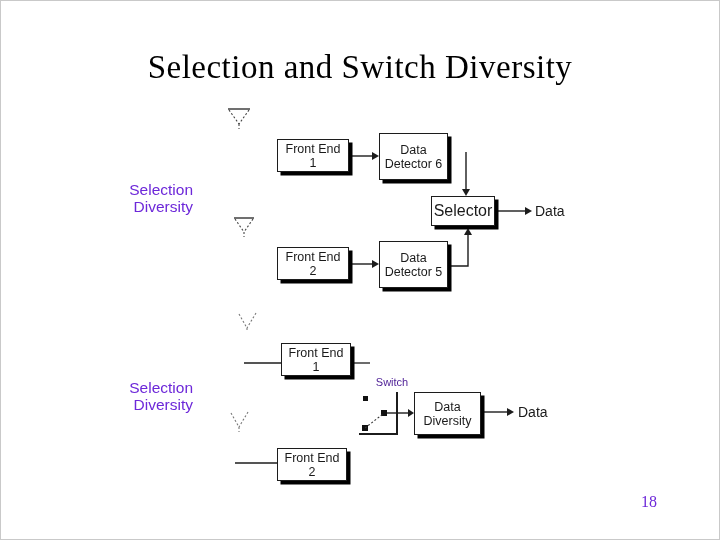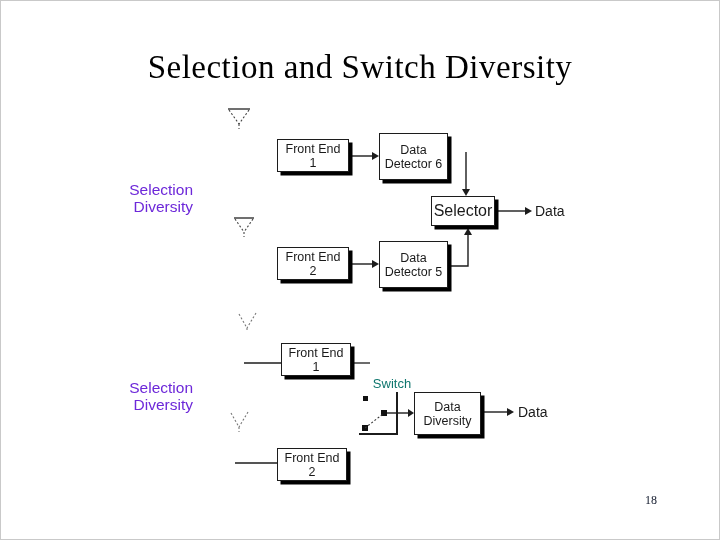--- a/index.html
+++ b/index.html
@@ -28,31 +28,31 @@
   .box-fe1b  { left:280px; top:342px; width:68px; height:31px; }
   .box-fe2b  { left:276px; top:447px; width:68px; height:31px; }
   .box-ddb   { left:413px; top:391px; width:65px; height:41px; }
   .side-label {
     position:absolute; z-index:2; width:100px; text-align:right;
     font-size:15.5px; line-height:16.5px; color:#6d28d9;
   }
   .label-selection { left:92px; top:181px; }
   .label-switched  { left:92px; top:379px; }
   .small-label {
-    position:absolute; z-index:2; font-size:13px; color:#0f766e;
+    position:absolute; z-index:2; font-size:11px; color:#4c1d95;
   }
   .label-switch { left:362px; top:375px; width:58px; text-align:center; }
   .data-label {
     position:absolute; z-index:2; font-size:14px; color:#1a1a1a;
   }
   .data-top    { left:534px; top:202px; }
   .data-bottom { left:517px; top:403px; }
   .page-number {
     position:absolute; right:62px; top:492px; z-index:2;
-    font-family:"Liberation Serif", serif; font-size:12px; color:#0f172a;
+    font-family:"Liberation Serif", serif; font-size:16px; color:#6d28d9;
   }
 </style>
 </head>
 <body>
 
 <div class="page">
 
   <div class="slide-title">Selection and Switch Diversity</div>
 
   <svg class="wires" width="720" height="540" viewBox="0 0 720 540">

